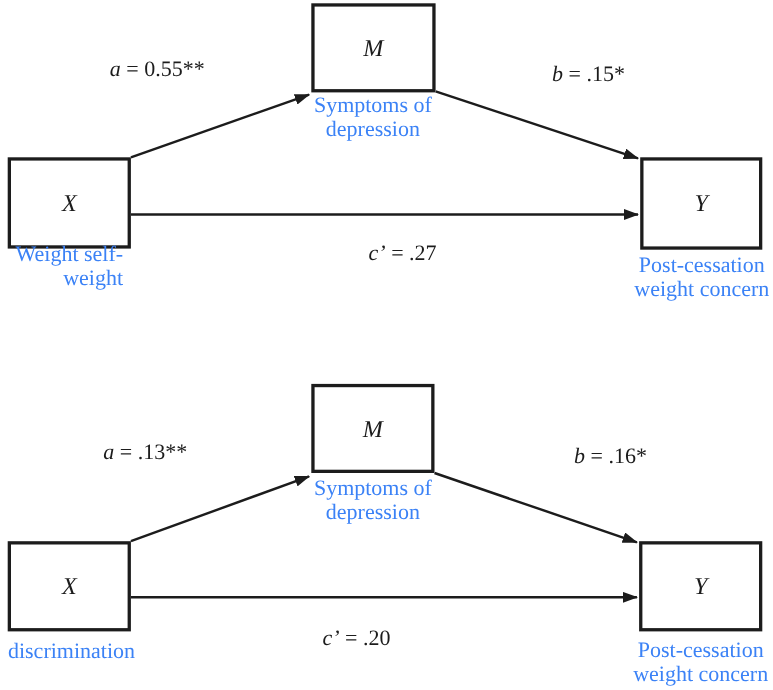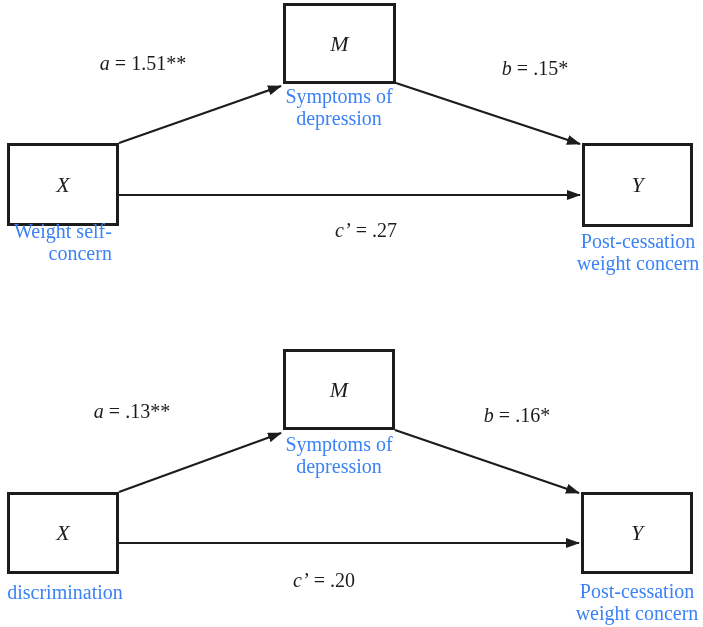--- a/index.html
+++ b/index.html
@@ -64,21 +64,21 @@
   .cap-y-top { left: 638px; top: 230px; }
   .cap-m-bot { left: 339px; top: 433px; }
   .cap-x-bot { left: 65px;  top: 581px; }
   .cap-y-bot { left: 637px; top: 580px; }
 
   
   .lbl-a-top { left: 143px; top: 52px; }
   .lbl-b-top { left: 535px; top: 57px; }
   .lbl-c-top { left: 322px; top: 219px; margin-left: 44px; }
   .lbl-a-bot { left: 132px; top: 400px; }
-  .lbl-b-bot { left: 517px; top: 404px; }
+  .lbl-b-bot { left: 555px; top: 404px; }
   .lbl-c-bot { left: 324px; top: 569px; }
 </style>
 </head>
 <body>
 
 <div class="canvas">
 
   <svg class="arrow-layer" width="703" height="627" viewBox="0 0 703 627" xmlns="http://www.w3.org/2000/svg">
     <defs>
       <marker id="arrowhead" viewBox="0 0 14 10" refX="13" refY="5" markerWidth="14" markerHeight="10" markerUnits="userSpaceOnUse" orient="auto">
@@ -104,28 +104,28 @@
   <div class="box box-y-top">
     <span class="letter">Y</span>
   </div>
 
   <div class="caption cap-m-top">
     <div>Symptoms of</div>
     <div>depression</div>
   </div>
   <div class="caption cap-x-top">
     <div>Weight self-</div>
-    <div>concern</div>
+    <div>weight</div>
   </div>
   <div class="caption cap-y-top">
     <div>Post-cessation</div>
     <div>weight concern</div>
   </div>
 
-  <div class="plabel lbl-a-top"><span class="var">a</span><span> = 1.51**</span></div>
+  <div class="plabel lbl-a-top"><span class="var">a</span><span> = 0.55**</span></div>
   <div class="plabel lbl-b-top"><span class="var">b</span><span> = .15*</span></div>
   <div class="plabel lbl-c-top"><span class="var">c’</span><span> = .27</span></div>
 
   <div class="box box-m-bot">
     <span class="letter">M</span>
   </div>
   <div class="box box-x-bot">
     <span class="letter">X</span>
   </div>
   <div class="box box-y-bot">

